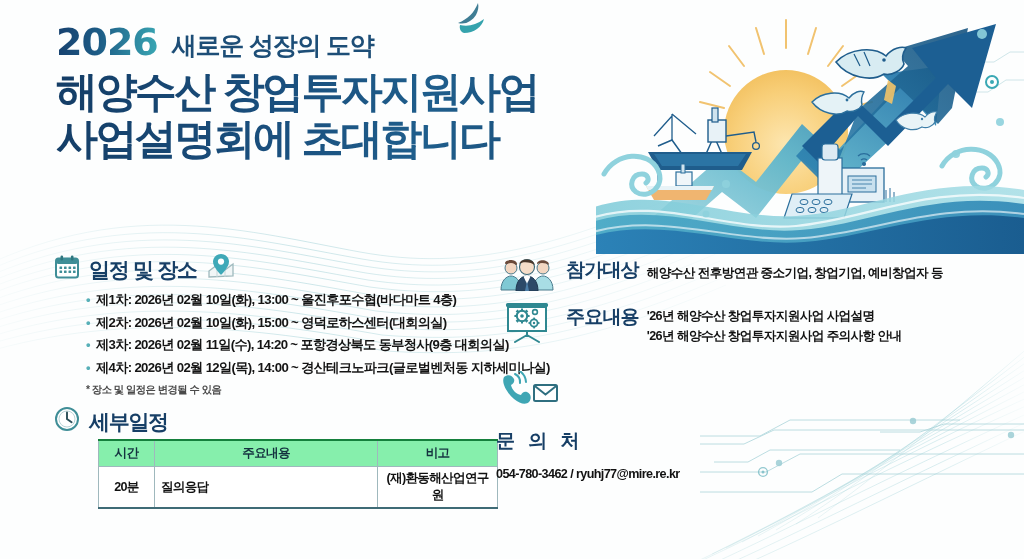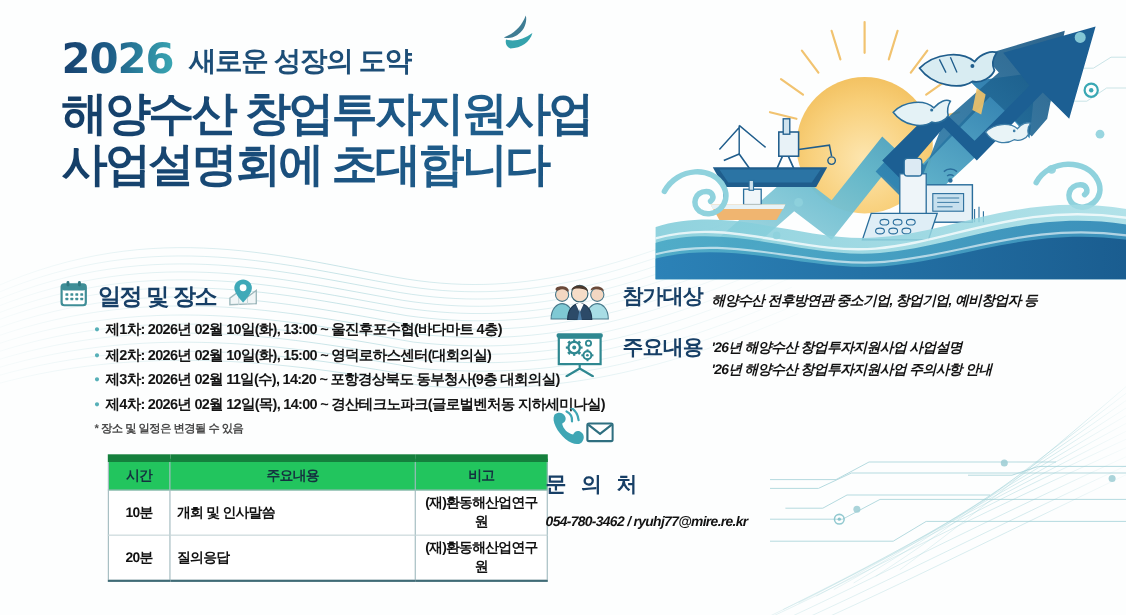--- a/index.html
+++ b/index.html
@@ -17,21 +17,21 @@
 
   
   .bg-layer { position:absolute; inset:0; pointer-events:none; }
   .bg-layer svg { display:block; width:100%; height:100%; }
 
   
   .hero-art { position:absolute; left:596px; top:4px; width:428px; height:250px; pointer-events:none; }
   .hero-art svg { display:block; width:100%; height:100%; }
 
   
-  .headline { position:absolute; left:56px; top:34px; width:620px; }
+  .headline { position:absolute; left:56px; top:23px; width:620px; }
   .kicker-row { display:flex; align-items:flex-end; gap:14px; position:relative; }
   .year {
     font-size:38px; font-weight:700; letter-spacing:-1px; line-height:1;
     background:linear-gradient(95deg,#17406e 0%,#1d5c86 42%,#3aa8b4 100%);
     -webkit-background-clip:text; background-clip:text; color:transparent;
     font-family:"DejaVu Sans","Liberation Sans",sans-serif;
   }
   .kicker {
     font-size:25px; font-weight:700; color:#1d4e77; letter-spacing:-1.2px;
     line-height:1; padding-bottom:3px;
@@ -71,42 +71,42 @@
   
   table.detail {
     margin:7px 0 0 44px; border-collapse:collapse; width:400px;
     font-size:12.6px; letter-spacing:-0.7px; color:#111;
   }
   table.detail th, table.detail td {
     border-left:1px solid #9fb8bd; border-right:1px solid #9fb8bd;
     padding:3px 6px; font-weight:600;
   }
   table.detail thead th {
-    background:#22c55e; color:#14323f; font-weight:700;
-    border-top:7px solid #15803d; border-bottom:1px solid #9fb8bd;
+    background:#86efac; color:#14323f; font-weight:700;
+    border-top:2px solid #15803d; border-bottom:1px solid #9fb8bd;
     text-align:center; padding:4px 6px;
   }
   table.detail tbody td { border-bottom:1px solid #c5d5d8; background:#ffffff; }
   table.detail tbody tr:last-child td { border-bottom:2px solid #3f6b76; }
   td.c-time { text-align:center; width:56px; }
   td.c-topic { text-align:left; width:224px; padding-left:10px; }
   td.c-org  { text-align:center; width:120px; }
   th.c-time { width:56px; } th.c-topic { width:224px; } th.c-org { width:120px; }
 
   
   .sec-info { position:absolute; left:496px; top:256px; width:500px; }
   .info-row { display:flex; align-items:flex-start; gap:8px; margin-bottom:11px; }
   .info-row:last-child { margin-bottom:0;flex-direction:column; }
   .info-ico { flex:0 0 62px; height:36px; display:flex; align-items:center; justify-content:center; }
   .info-label {
     flex:0 0 auto; font-size:19px; font-weight:700; color:#173f66;
     letter-spacing:-0.8px; line-height:1.25; white-space:nowrap; padding-top:2px;
   }
   .info-label.spaced { letter-spacing:4px; }
-  .info-body { flex:1 1 auto; padding-top:4px;font-style:italic; }
+  .info-body { flex:1 1 auto; padding-top:4px; }
   .info-body p {
     font-size:12.6px; color:#121212; letter-spacing:-0.6px; line-height:1.55;
     font-weight:600; white-space:nowrap;
   }
   .row-target .info-body { padding-top:8px; }
   .row-contact .info-body p { font-weight:600; }
 </style>
 </head>
 <body>
 
@@ -370,35 +370,38 @@
       </div>
       <div class="sched-item">
         <span class="dot">•</span>
         <span>제4차: 2026년 02월 12일(목), 14:00 ~ 경산테크노파크(글로벌벤처동 지하세미나실)</span>
       </div>
     </div>
     <p class="sched-note">* 장소 및 일정은 변경될 수 있음</p>
   </section>
 
   <section class="sec-detail">
+    <div class="sec-head">
+      <svg class="ico" width="26" height="26" viewBox="0 0 26 26" xmlns="http://www.w3.org/2000/svg">
+        <circle cx="13" cy="13" r="11" fill="#ffffff" stroke="#3f8e97" stroke-width="2"></circle>
+        <circle cx="13" cy="13" r="8" fill="none" stroke="#b9d4d7" stroke-width="1"></circle>
+        <path d="M13,6.5 L13,13 L17.6,16.2" stroke="#2b4f58" stroke-width="1.9" fill="none" stroke-linecap="round"></path>
+      </svg>
+      <h2>세부일정</h2>
+    </div>
     <table class="detail">
       <thead>
         <tr>
           <th class="c-time">시간</th>
           <th class="c-topic">주요내용</th>
           <th class="c-org">비고</th>
         </tr>
       </thead>
       <tbody>
         <tr>
-          <td class="c-time">10분</td>
-          <td class="c-topic">개회 및 인사말씀</td>
-          <td class="c-org">(재)환동해산업연구원</td>
-        </tr>
-        <tr>
           <td class="c-time">20분</td>
           <td class="c-topic">질의응답</td>
           <td class="c-org">(재)환동해산업연구원</td>
         </tr>
       </tbody>
     </table>
   </section>
 
   <section class="sec-info">
 

